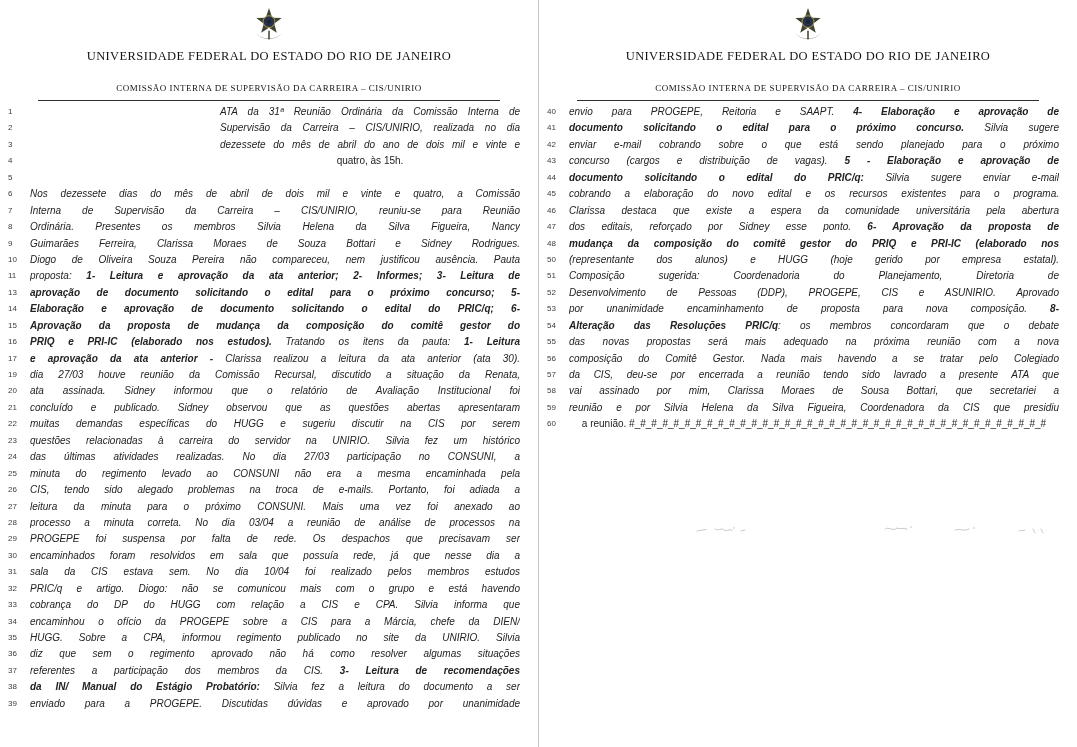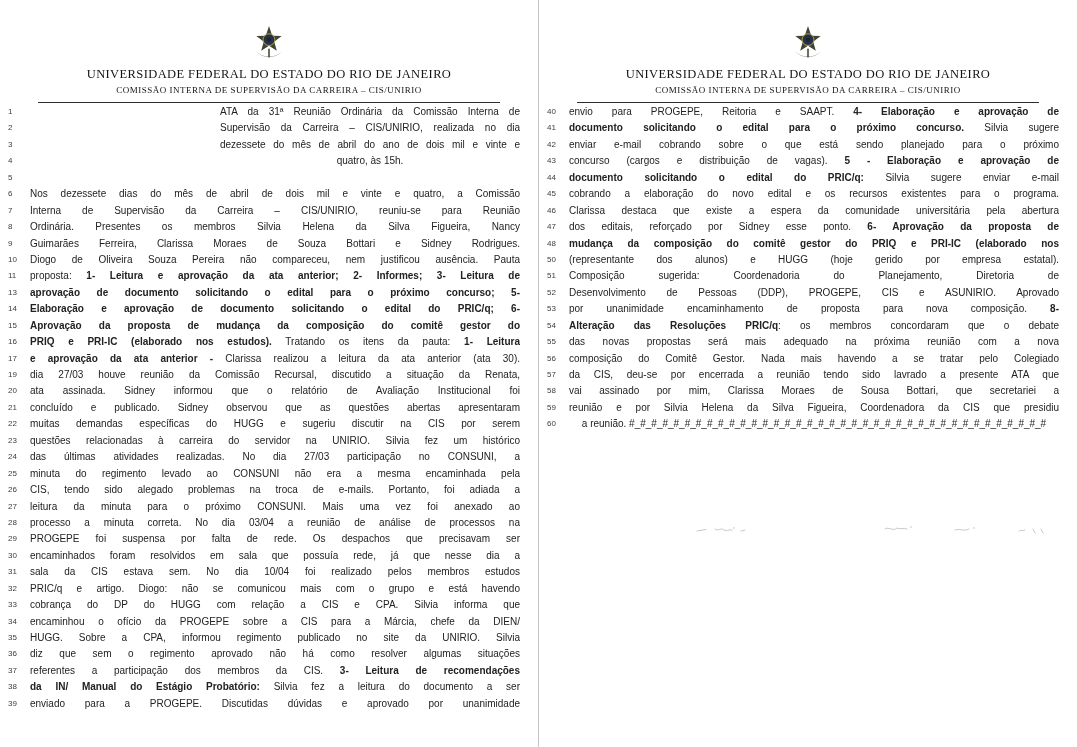--- a/index.html
+++ b/index.html
@@ -9,44 +9,44 @@
     font-family:"Liberation Sans", sans-serif;
     position:relative;
     overflow:hidden;
     color:#1f1f1f;
   }
   .page { position:absolute; top:0; width:538px; height:747px; background:#fff; }
   .page.left  { left:0; }
   .page.right { left:539px; }
   .page-divider { position:absolute; left:538px; top:0; width:1px; height:747px; background:#c4c4c4; }
 
-  .page-header { position:absolute; top:23px; left:0; width:100%; text-align:center; }
+  .page-header { position:absolute; top:5px; left:0; width:100%; text-align:center; }
   .seal { display:block; width:38px; height:39px; margin:0 auto 5px auto; }
   .univ-title {
     font-family:"Liberation Serif", serif;
     font-size:12.5px; letter-spacing:0.4px; color:#141414; white-space:nowrap;
   }
   .commission-title {
     font-family:"Liberation Serif", serif;
-    font-size:9px; letter-spacing:0.5px; color:#141414; margin-top:3px; white-space:nowrap;
+    font-size:9px; letter-spacing:0.5px; color:#141414; margin-top:19px; white-space:nowrap;
   }
   .header-rule { width:462px; border-top:1.2px solid #2e2e2e; margin:7px auto 0 auto; height:0; }
 
   .lines { position:absolute; top:104px; left:0; width:100%; }
   .line-row { display:flex; height:16.45px; padding-left:8px; align-items:flex-start; }
   .line-num {
     flex:0 0 22px; width:22px;
     font-size:8px; color:#3c3c3c; line-height:16.45px; text-align:left;
   }
   .line-text {
     flex:0 0 490px; width:490px; height:16.45px;
     font-size:10px; line-height:16.45px; color:#222;
     overflow:hidden; white-space:nowrap; text-align:center;
   }
-  .just .line-text { white-space:normal; text-align:justify; text-align-last:justify; }
+  .just .line-text { white-space:normal; text-align:justify; text-align-last:justify;font-style:italic; }
   .indent .line-text { padding-left:190px; }
   .b { font-weight:bold; }
 
   .signature-marks { position:absolute; left:150px; top:516px; width:370px; height:28px; opacity:0.55; }
 </style>
 </head>
 <body>
 
 <section class="page left">
   <div class="page-header">

